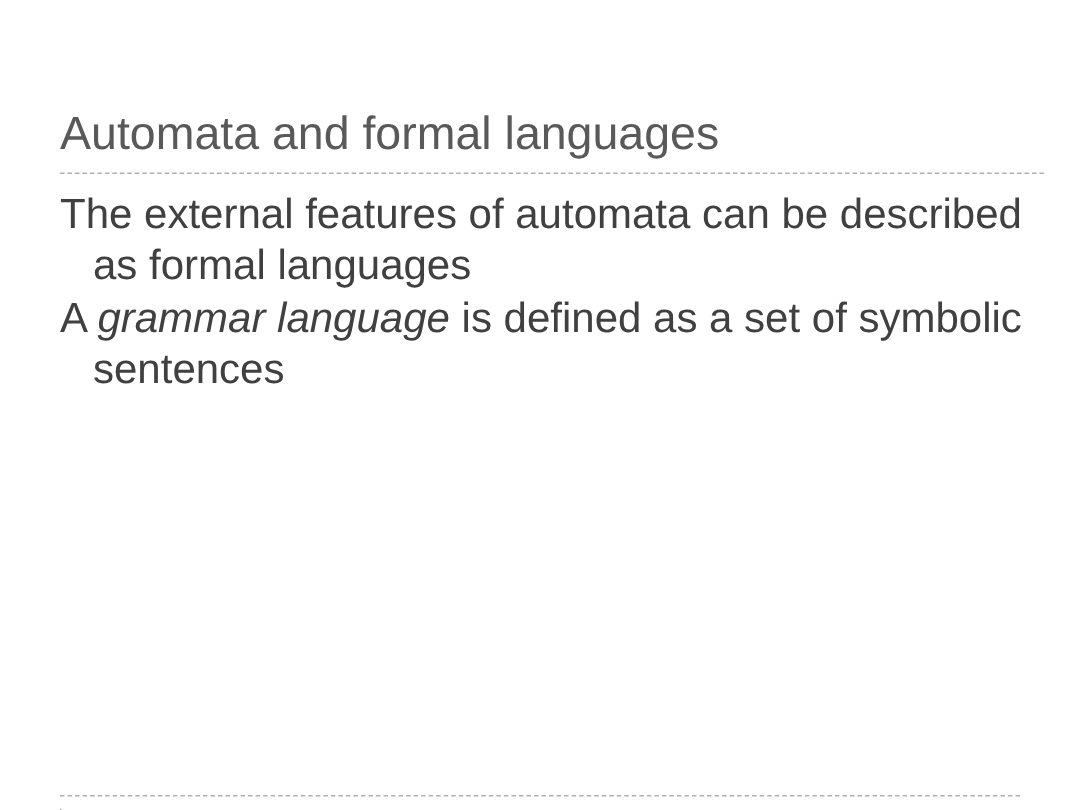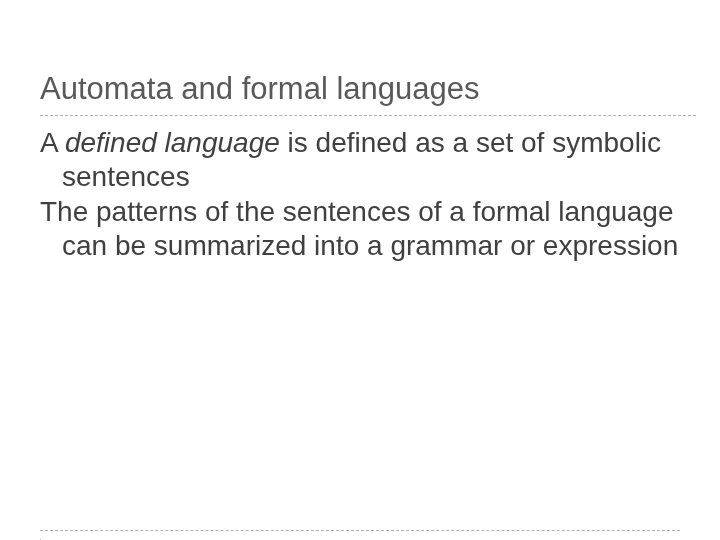--- a/index.html
+++ b/index.html
@@ -57,19 +57,19 @@
     border-left: 10px solid #9a9a9a;
   }
 </style>
 </head>
 <body>
 
 <div class="slide">
   <h1 class="title">Automata and formal languages</h1>
 
   <div class="body">
-    <p><span>A </span><span class="italic">defined language</span><span> is defined as a set of symbolic sentences</span></p>
-    <p>The patterns of the sentences of a formal language can be summarized into a grammar or expression</p>
+    <p>The external features of automata can be described as formal languages</p>
+    <p><span>A </span><span class="italic">grammar language</span><span> is defined as a set of symbolic sentences</span></p>
   </div>
 
   <div class="footer-rule"></div>
   <div class="footer-arrow"></div>
 </div>
 
 </body></html>

